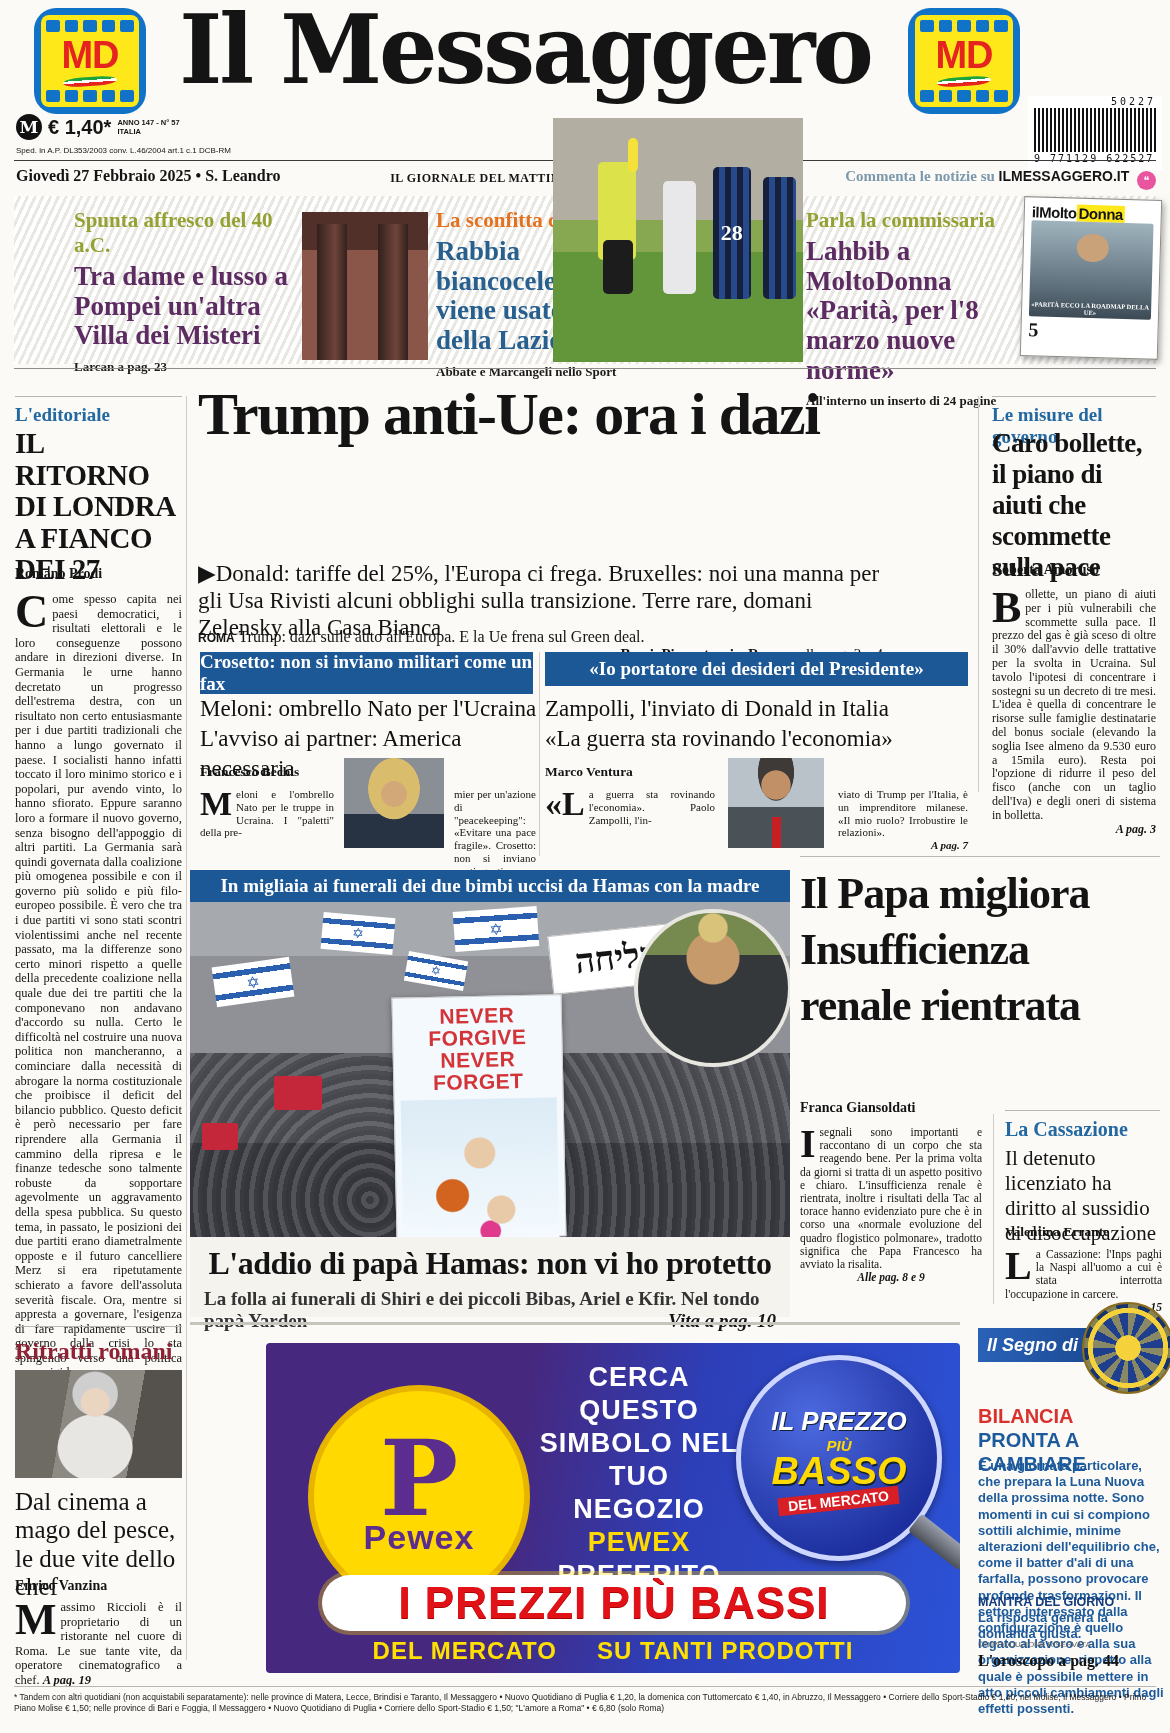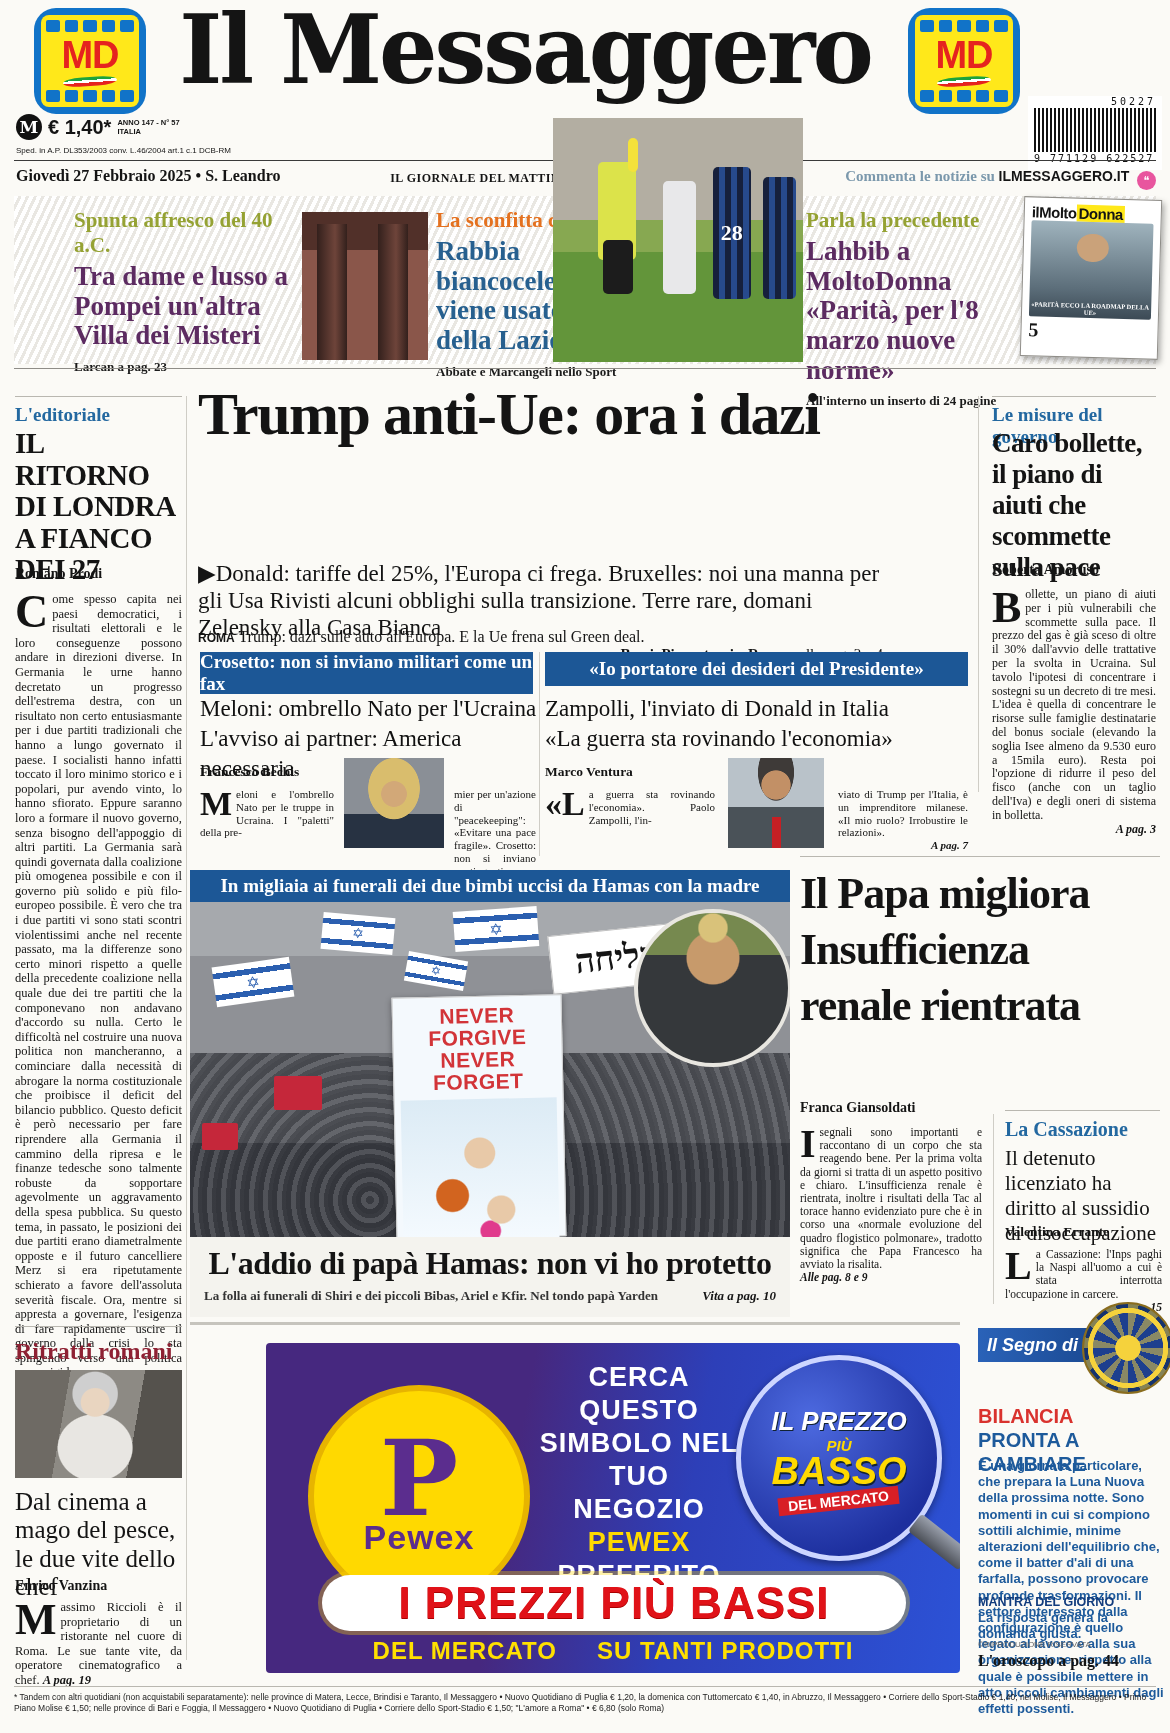--- a/index.html
+++ b/index.html
@@ -267,21 +267,21 @@
     <div class="fig" style="left:20%;top:50%;width:12%;height:22%;background:#1c1c1c"></div>
     <div class="fig" style="left:30%;top:8%;width:4%;height:14%;background:#f4e23a"></div>
     <div class="fig" style="left:44%;top:26%;width:13%;height:46%;background:#e8e8ea"></div>
     <div class="fig" style="left:64%;top:20%;width:15%;height:54%;background:repeating-linear-gradient(90deg,#16203c 0 6px,#274a8c 6px 12px);display:flex;align-items:center;justify-content:center;color:#fff;font-weight:bold;font-size:22px">
       <span>28</span>
     </div>
     <div class="fig" style="left:84%;top:24%;width:13%;height:50%;background:repeating-linear-gradient(90deg,#16203c 0 6px,#274a8c 6px 12px)"></div>
   </div>
 
   <div class="abs" style="left:806px;top:208px;width:208px">
-    <div class="kick-olive">Parla la precedente</div>
+    <div class="kick-olive">Parla la commissaria</div>
     <div class="t-title t-purple">Lahbib a MoltoDonna «Parità, per l'8 marzo nuove norme»</div>
     <div class="t-byline">All'interno un inserto di 24 pagine</div>
   </div>
 
   <div class="photo" id="magazine" style="left:1022px;top:198px;width:138px;height:160px">
     <div class="sans" style="font-size:15px;font-weight:bold;letter-spacing:-.5px">
       <span>ilMolto</span><span style="background:#ffe81a;padding:0 2px">Donna</span>
     </div>
     <div class="mag-photo">
       <div class="mag-face"></div>
@@ -391,36 +391,36 @@
     <div id="hebrew-sign" style="left:60%;top:8%;width:22%;height:17%">סליחה</div>
     <div id="poster" style="left:34%;top:28%;width:26%;height:68%">
       <div class="poster-line">NEVER FORGIVE</div>
       <div class="poster-line">NEVER FORGET</div>
       <div class="poster-img"></div>
     </div>
     <div id="inset" style="left:74%;top:2%;width:150px;height:150px"></div>
   </div>
   <div class="abs" style="left:190px;top:1237px;width:600px;height:80px;background:#f4f3ee">
     <div id="fun-caption" style="margin:8px 14px 0;text-align:center">L'addio di papà Hamas: non vi ho protetto</div>
-    <div style="margin:6px 14px 0;font-size:13px">
+    <div style="margin:6px 14px 0;font-size:19px">
       <span class="b" style="color:#333">La folla ai funerali di Shiri e dei piccoli Bibas, Ariel e Kfir. Nel tondo papà Yarden</span>
       <span class="pageref" style="float:right">Vita a pag. 10</span>
     </div>
   </div>
 
   <div class="hrule" style="left:800px;top:856px;width:360px"></div>
   <div class="abs" id="pope-title" style="left:800px;top:866px;width:365px">
     <span style="display:block">Il Papa migliora</span>
     <span style="display:block">Insufficienza</span>
     <span style="display:block">renale rientrata</span>
   </div>
   <div class="abs byline" style="left:800px;top:1100px">Franca Giansoldati</div>
   <div class="abs just" style="left:800px;top:1126px;width:182px;font-size:11.5px;line-height:13.2px">
     <span class="dropcap" style="font-size:40px">I</span><span>segnali sono importanti e raccontano di un corpo che sta reagendo bene. Per la prima volta da giorni si tratta di un aspetto positivo e chiaro. L'insufficienza renale è rientrata, inoltre i risultati della Tac al torace hanno evidenziato pure che è in corso una «normale evoluzione del quadro flogistico polmonare», tradotto significa che Papa Francesco ha avviato la risalita.</span>
-    <span class="pageref" style="display:block;text-align:left">Alle pag. 8 e 9</span>
+    <span class="pageref" style="display:block;text-align:center">Alle pag. 8 e 9</span>
   </div>
 
   <div class="hrule" style="left:1005px;top:1110px;width:155px"></div>
   <div class="abs label-blue" style="left:1005px;top:1118px;font-size:20px">La Cassazione</div>
   <div class="abs" id="cass-title" style="left:1005px;top:1146px;width:157px">Il detenuto licenziato ha diritto al sussidio di disoccupazione</div>
   <div class="abs byline" style="left:1005px;top:1224px;font-size:13.5px">Valentina Errante</div>
   <div class="abs just" style="left:1005px;top:1248px;width:157px;font-size:11.5px;line-height:13.2px">
     <span class="dropcap" style="font-size:40px">L</span><span>a Cassazione: l'Inps paghi la Naspi all'uomo a cui è stata interrotta l'occupazione in carcere.</span>
     <span class="pageref" style="float:right">A pag. 15</span>
   </div>

